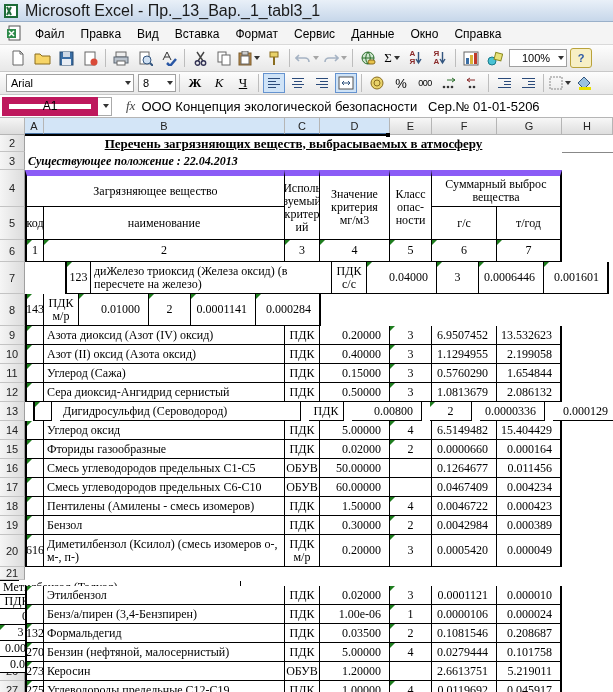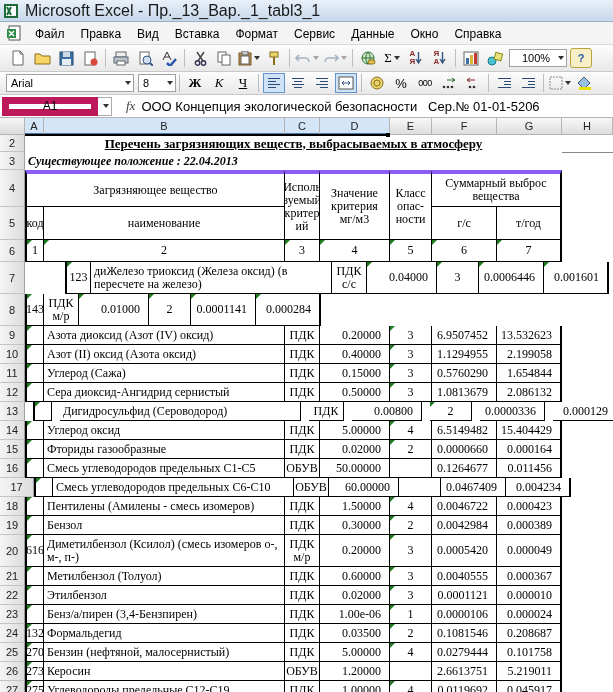--- a/index.html
+++ b/index.html
@@ -61,21 +61,21 @@
   .c.noborder { border:none; background:#fff; }
   .left { justify-content:flex-start; padding:0 2px 0 3px; }
   .center { justify-content:center; text-align:center; }
   .right { justify-content:flex-end; padding-right:8px; }
   .pre { white-space:pre-line; line-height:13px; }
   .nm { line-height:13px; }
   .tri::before { content:""; position:absolute; left:0; top:0; width:0; height:0;
     border-top:5px solid #1e7d1e; border-right:5px solid transparent; }
   .tleft2 { border-left:2px solid #000; }
   .tright2 { border-right:2px solid #000; }
-  .ttop2 { border-top:4px solid #8b5cf6; }
+  .ttop2 { border-top:6px solid #8b5cf6; }
   .title2 { font-weight:bold; font-size:13px; }
   .sub3 { font-weight:bold; font-style:italic; font-size:12px; }
   .selline { position:absolute; background:#000; }
 </style>
 </head>
 <body>
 
 <div class="window">
 
   <div class="titlebar">
@@ -511,21 +511,21 @@
           <div class="c center tleft2 tri" style="width: 19px;"></div>
           <div class="c left nm" style="width: 241px;">Смесь углеводородов предельных С1-С5</div>
           <div class="c center pre" style="width: 35px;">ОБУВ</div>
           <div class="c right" style="width: 70px;">50.00000</div>
           <div class="c center" style="width: 42px;"></div>
           <div class="c right" style="width: 65px;">0.1264677</div>
           <div class="c right tright2" style="width: 65px;">0.011456</div>
           <div class="c noborder" style="width: 51px;"></div>
         </div>
         <div class="srow" style="height: 19px;">
-          <div class="rh" style="width: 34px; text-align: right;">17</div>
+          <div class="rh" style="width: 25px; text-align: right;">17</div>
           <div class="c center tleft2 tri" style="width: 19px;"></div>
           <div class="c left nm" style="width: 241px;">Смесь углеводородов предельных С6-С10</div>
           <div class="c center pre" style="width: 35px;">ОБУВ</div>
           <div class="c right" style="width: 70px;">60.00000</div>
           <div class="c center" style="width: 42px;"></div>
           <div class="c right" style="width: 65px;">0.0467409</div>
           <div class="c right tright2" style="width: 65px;">0.004234</div>
           <div class="c noborder" style="width: 51px;"></div>
         </div>
         <div class="srow" style="height: 19px;">
@@ -555,21 +555,21 @@
           <div class="c center tleft2 tri" style="width: 19px;">616</div>
           <div class="c left nm" style="width: 241px;">Диметилбензол (Ксилол) (смесь изомеров о-, м-, п-)</div>
           <div class="c center pre" style="width: 35px;">ПДК
 м/р</div>
           <div class="c right" style="width: 70px;">0.20000</div>
           <div class="c center tri" style="width: 42px;">3</div>
           <div class="c right" style="width: 65px;">0.0005420</div>
           <div class="c right tright2" style="width: 65px;">0.000049</div>
           <div class="c noborder" style="width: 51px;"></div>
         </div>
-        <div class="srow" style="height: 19px;">
+        <div class="srow" style="height: 19px; flex-direction: column;">
           <div class="rh" style="width: 25px;">21</div>
           <div class="c center tleft2 tri" style="width: 19px;"></div>
           <div class="c left nm" style="width: 241px;">Метилбензол (Толуол)</div>
           <div class="c center pre" style="width: 35px;">ПДК</div>
           <div class="c right" style="width: 70px;">0.60000</div>
           <div class="c center tri" style="width: 42px;">3</div>
           <div class="c right" style="width: 65px;">0.0040555</div>
           <div class="c right tright2" style="width: 65px;">0.000367</div>
           <div class="c noborder" style="width: 51px;"></div>
         </div>

